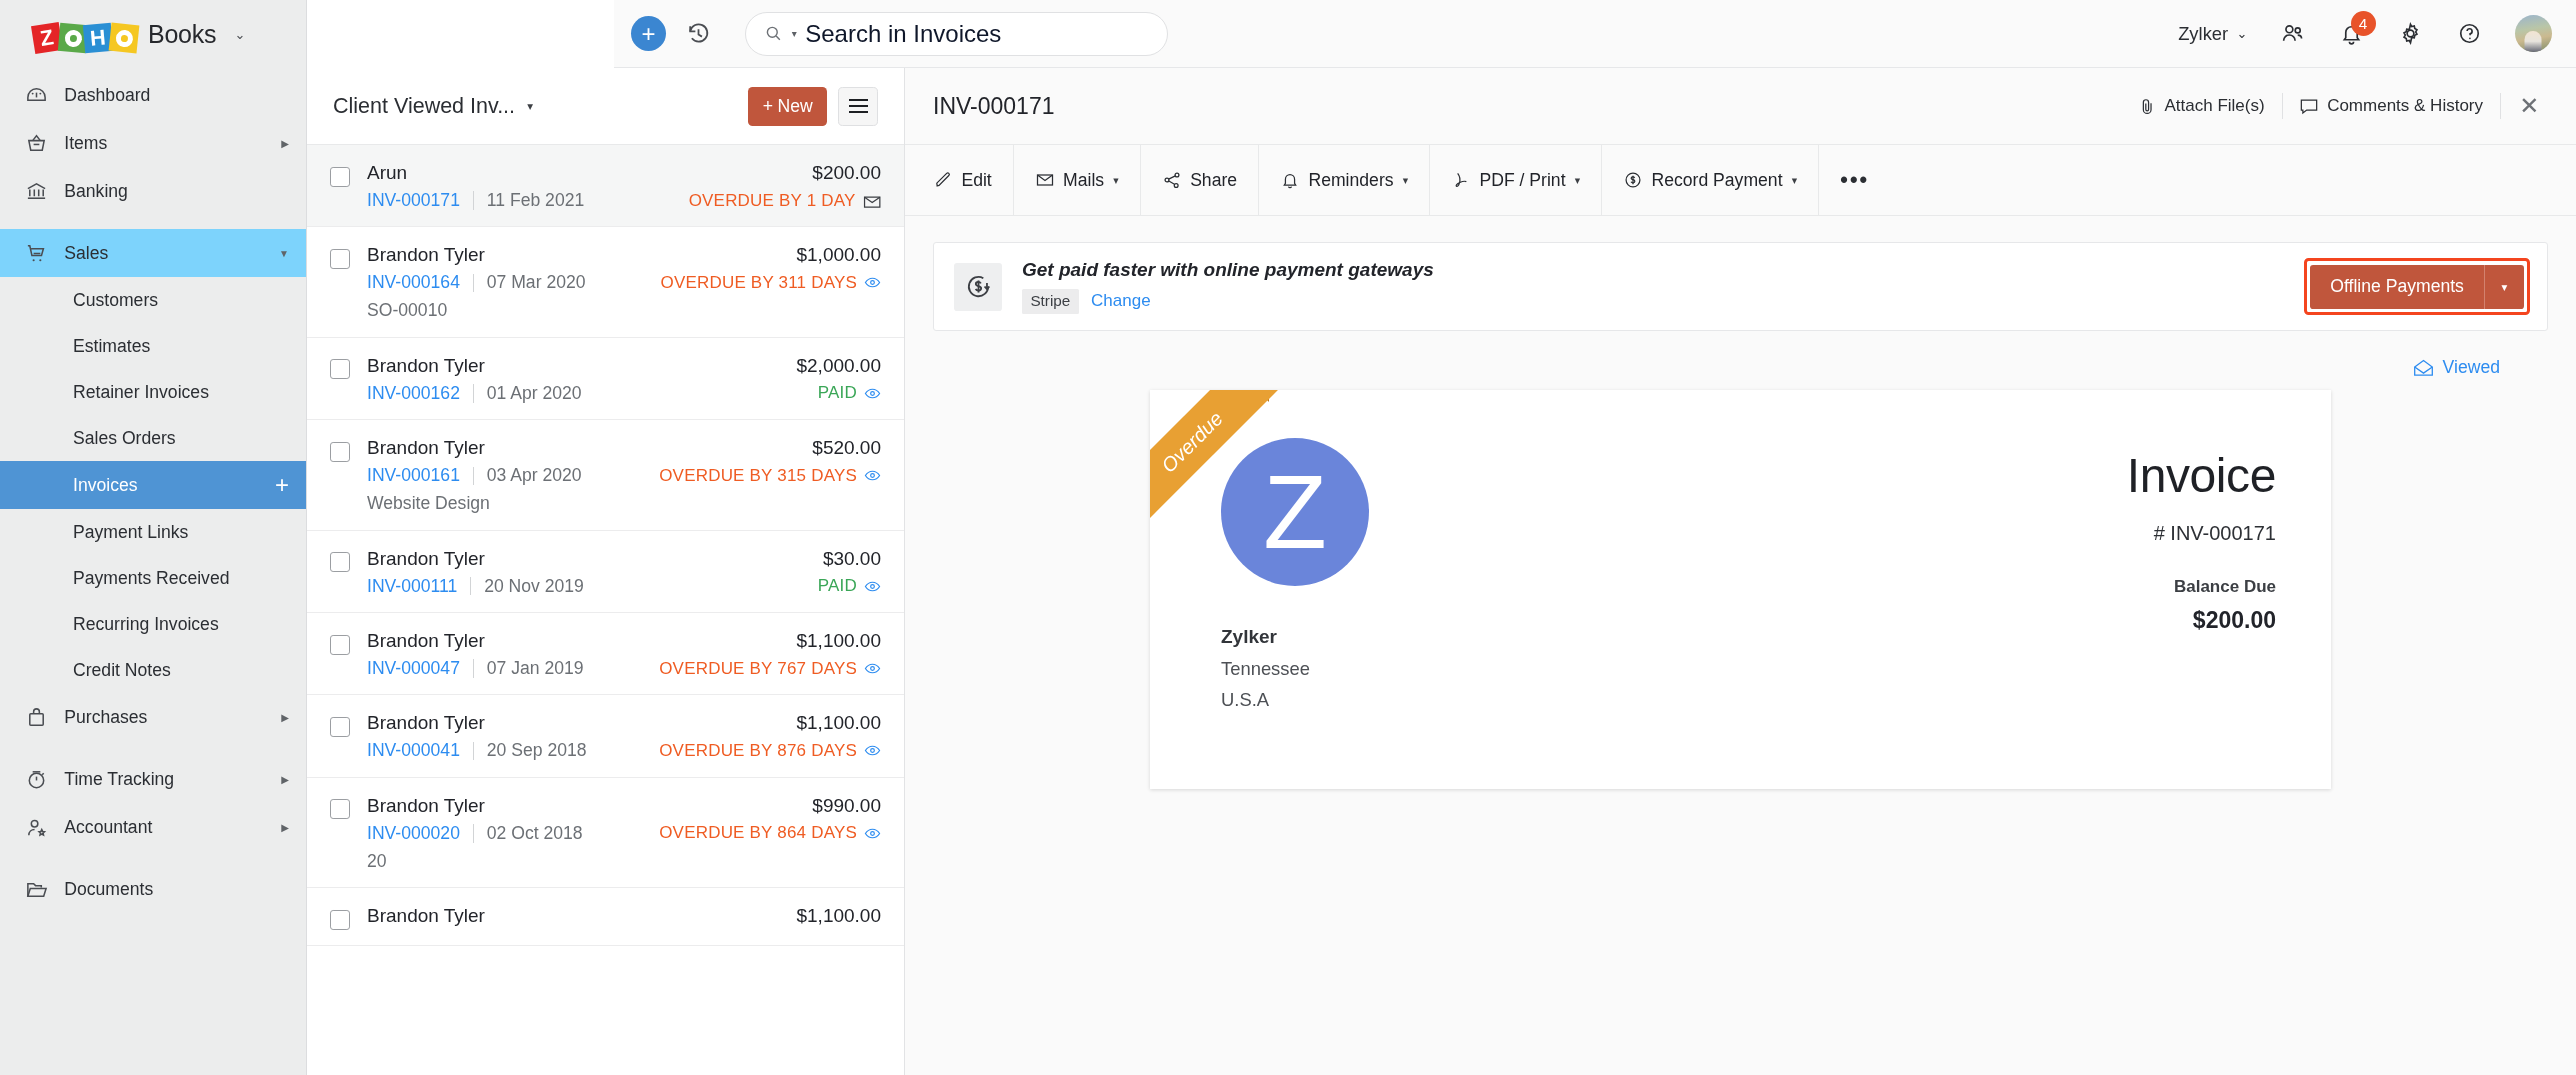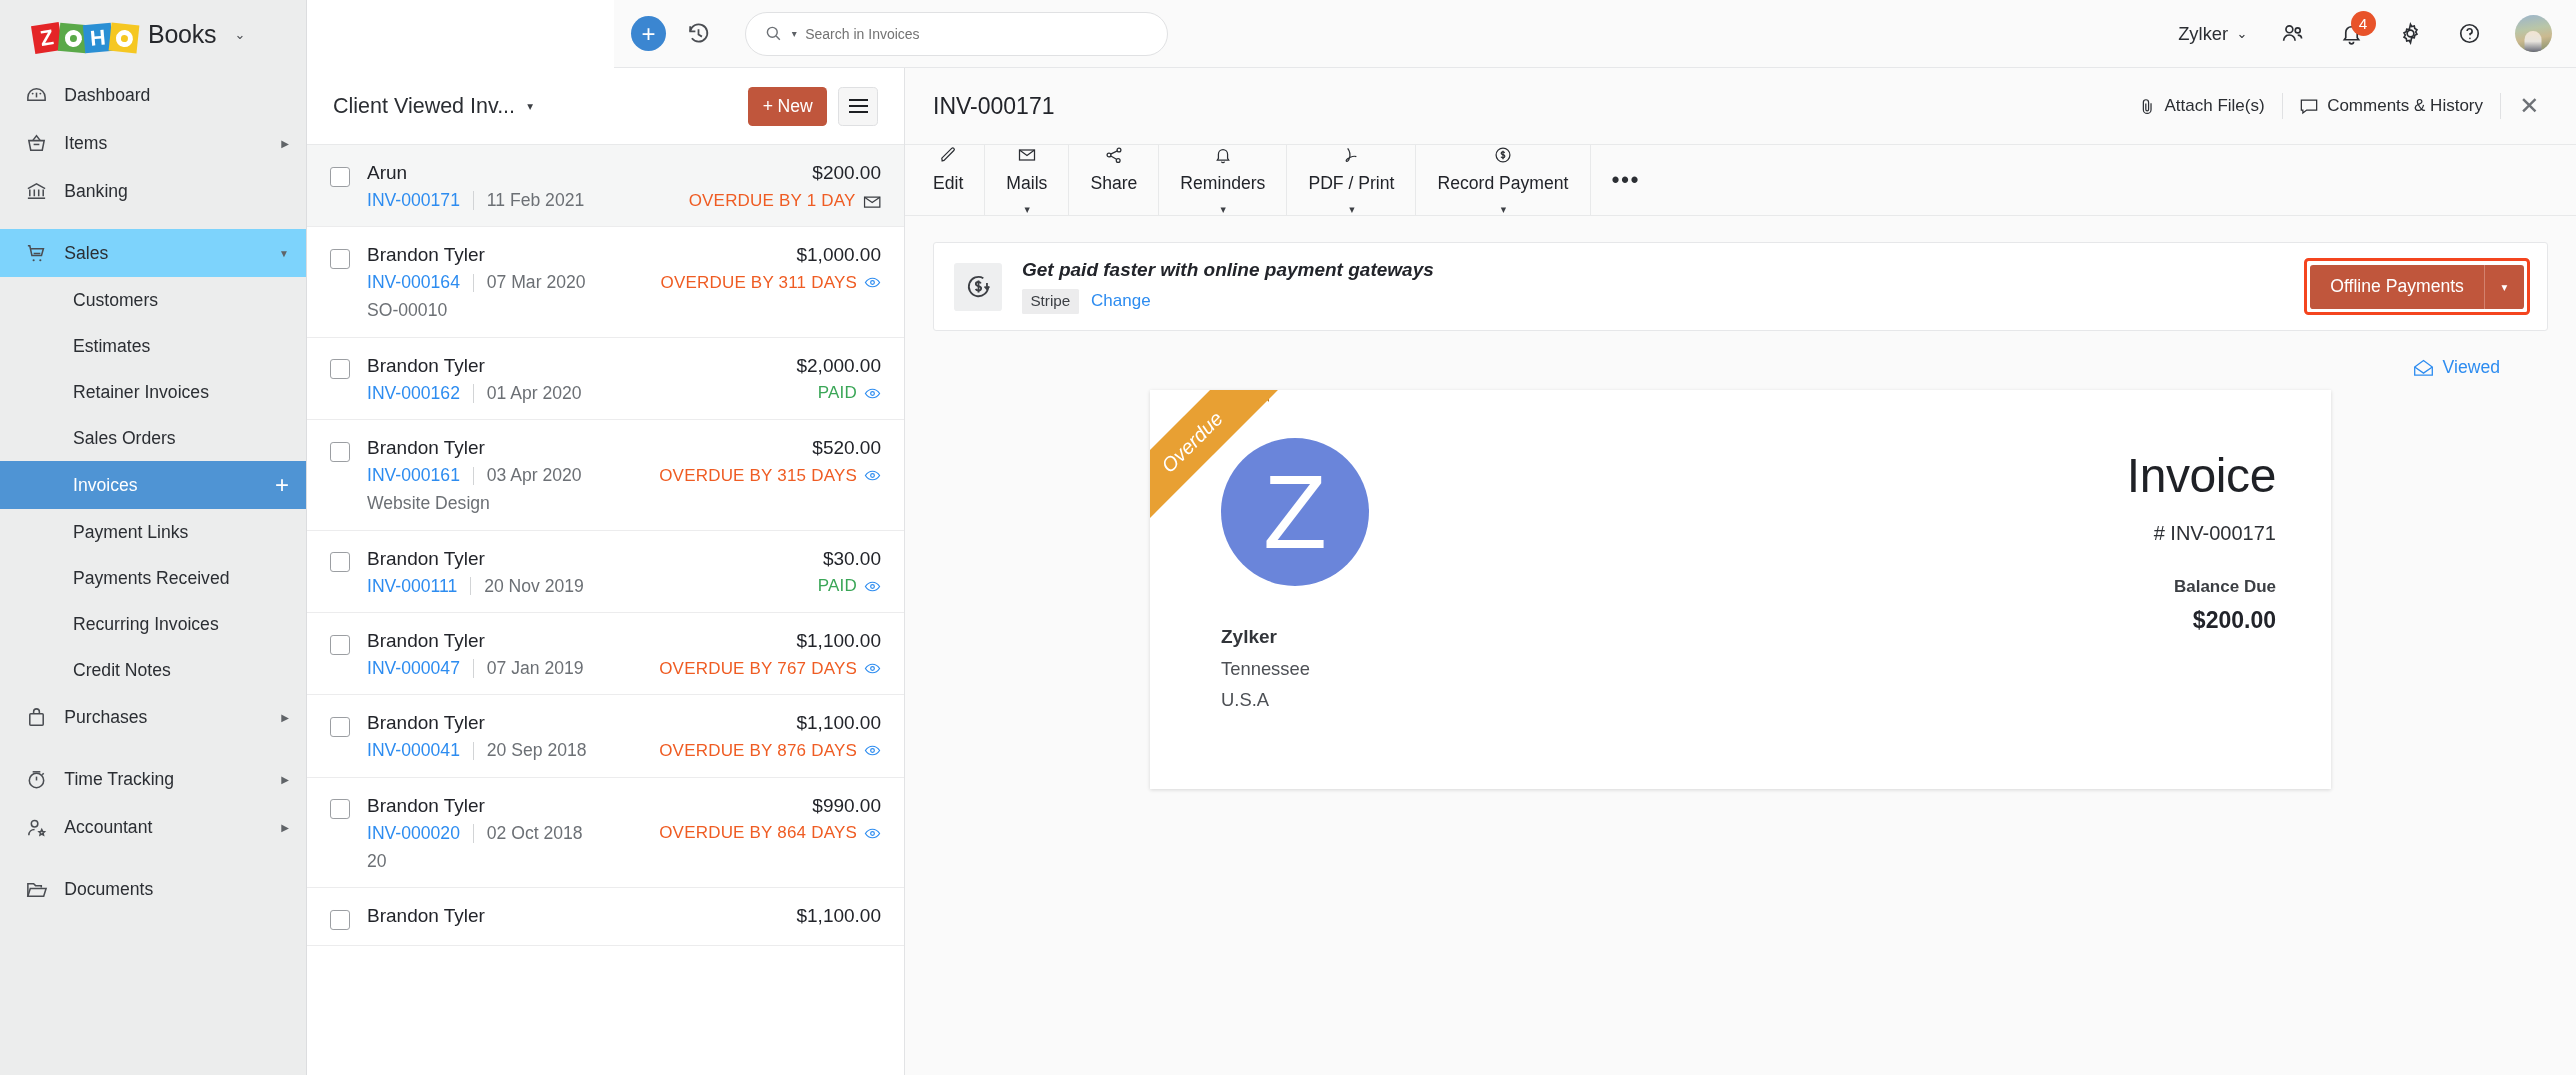--- a/index.html
+++ b/index.html
@@ -118,21 +118,21 @@
   .dt-act { display: flex; align-items: center; gap: 7.7px; font-size: 17px; color: #2b2e33; cursor: pointer; padding: 0 17px; }
   .vdiv { width: 0.8px; height: 26px; background: #e0e1e3; }
   .dt-close { padding: 0 10.7px 0 18.4px; cursor: pointer; color: #6d7176; font-size: 24px; line-height: 1; }
 
   .dt-toolbar {
     height: 71px; display: flex; align-items: stretch;
     border-bottom: 0.8px solid #e8e9ea; background: #fafafa;
   }
   .tb-btn {
     display: flex; align-items: center; gap: 8.4px; padding: 0 21px;
-    font-size: 17.6px; color: #22242a; cursor: pointer; border-right: 0.8px solid #e8e9ea; flex-direction: column;
+    font-size: 17.6px; color: #22242a; cursor: pointer; border-right: 0.8px solid #e8e9ea;
   }
   .tb-btn:first-child { padding-left: 28px; }
   .tb-caret { font-size: 10.7px; color: #3c3f44; margin-left: 0.8px; }
   svg.tbi { width: 20px; height: 20px; stroke: #2b2e33; fill: none; stroke-width: 1.5; }
   .tb-dots { display: flex; align-items: center; padding: 0 21px; font-size: 23px; letter-spacing: 1.5px; color: #2b2e33; cursor: pointer; }
 
   .dt-scroll { flex: 1; overflow: hidden; padding: 26px 28px 0 28px; }
   .gw-banner {
     background: #fff; border: 0.8px solid #e6e7e9; border-radius: 3.1px;
     height: 89px; display: flex; align-items: center; padding: 0 17px 0 20px; gap: 20px;
@@ -201,21 +201,21 @@
     line-height: 1; margin-left: 17px; cursor: pointer; font-weight: 300;
   }
   .tb-hist { margin-left: 20px; cursor: pointer; display: flex; }
   svg.hist { width: 25px; height: 25px; stroke: #4a4d52; fill: none; stroke-width: 1.7; }
   .searchbox {
     margin-left: 34px; width: 423px; height: 44px; border: 0.8px solid #e0e1e3;
     border-radius: 22px; background: #fff; display: flex; align-items: center; padding: 0 18.4px; gap: 8.4px;
   }
   svg.srch { width: 19px; height: 19px; stroke: #6d7176; fill: none; stroke-width: 1.8; }
   .srch-caret { font-size: 10px; color: #5d6166; }
-  .srch-ph { font-size: 14px; color: #737373; }
+  .srch-ph { font-size: 24px; color: #0f172a; }
   .top-right { margin-left: auto; display: flex; align-items: center; gap: 31px; padding-right: 24.5px; }
   .org-sel { display: flex; align-items: center; gap: 8.4px; font-size: 18.4px; color: #2b2e33; cursor: pointer; }
   .ti { width: 28px; height: 28px; display: flex; align-items: center; justify-content: center; cursor: pointer; position: relative; }
   svg.tin { width: 25px; height: 25px; stroke: #2b2e33; fill: none; stroke-width: 1.6; }
   .badge {
     position: absolute; top: -8.4px; right: -10px; background: #e8532a; color: #fff;
     min-width: 25px; height: 25px; border-radius: 13px; font-size: 15.3px;
     display: flex; align-items: center; justify-content: center; padding: 0 4.6px;
   }
   .avatar {

